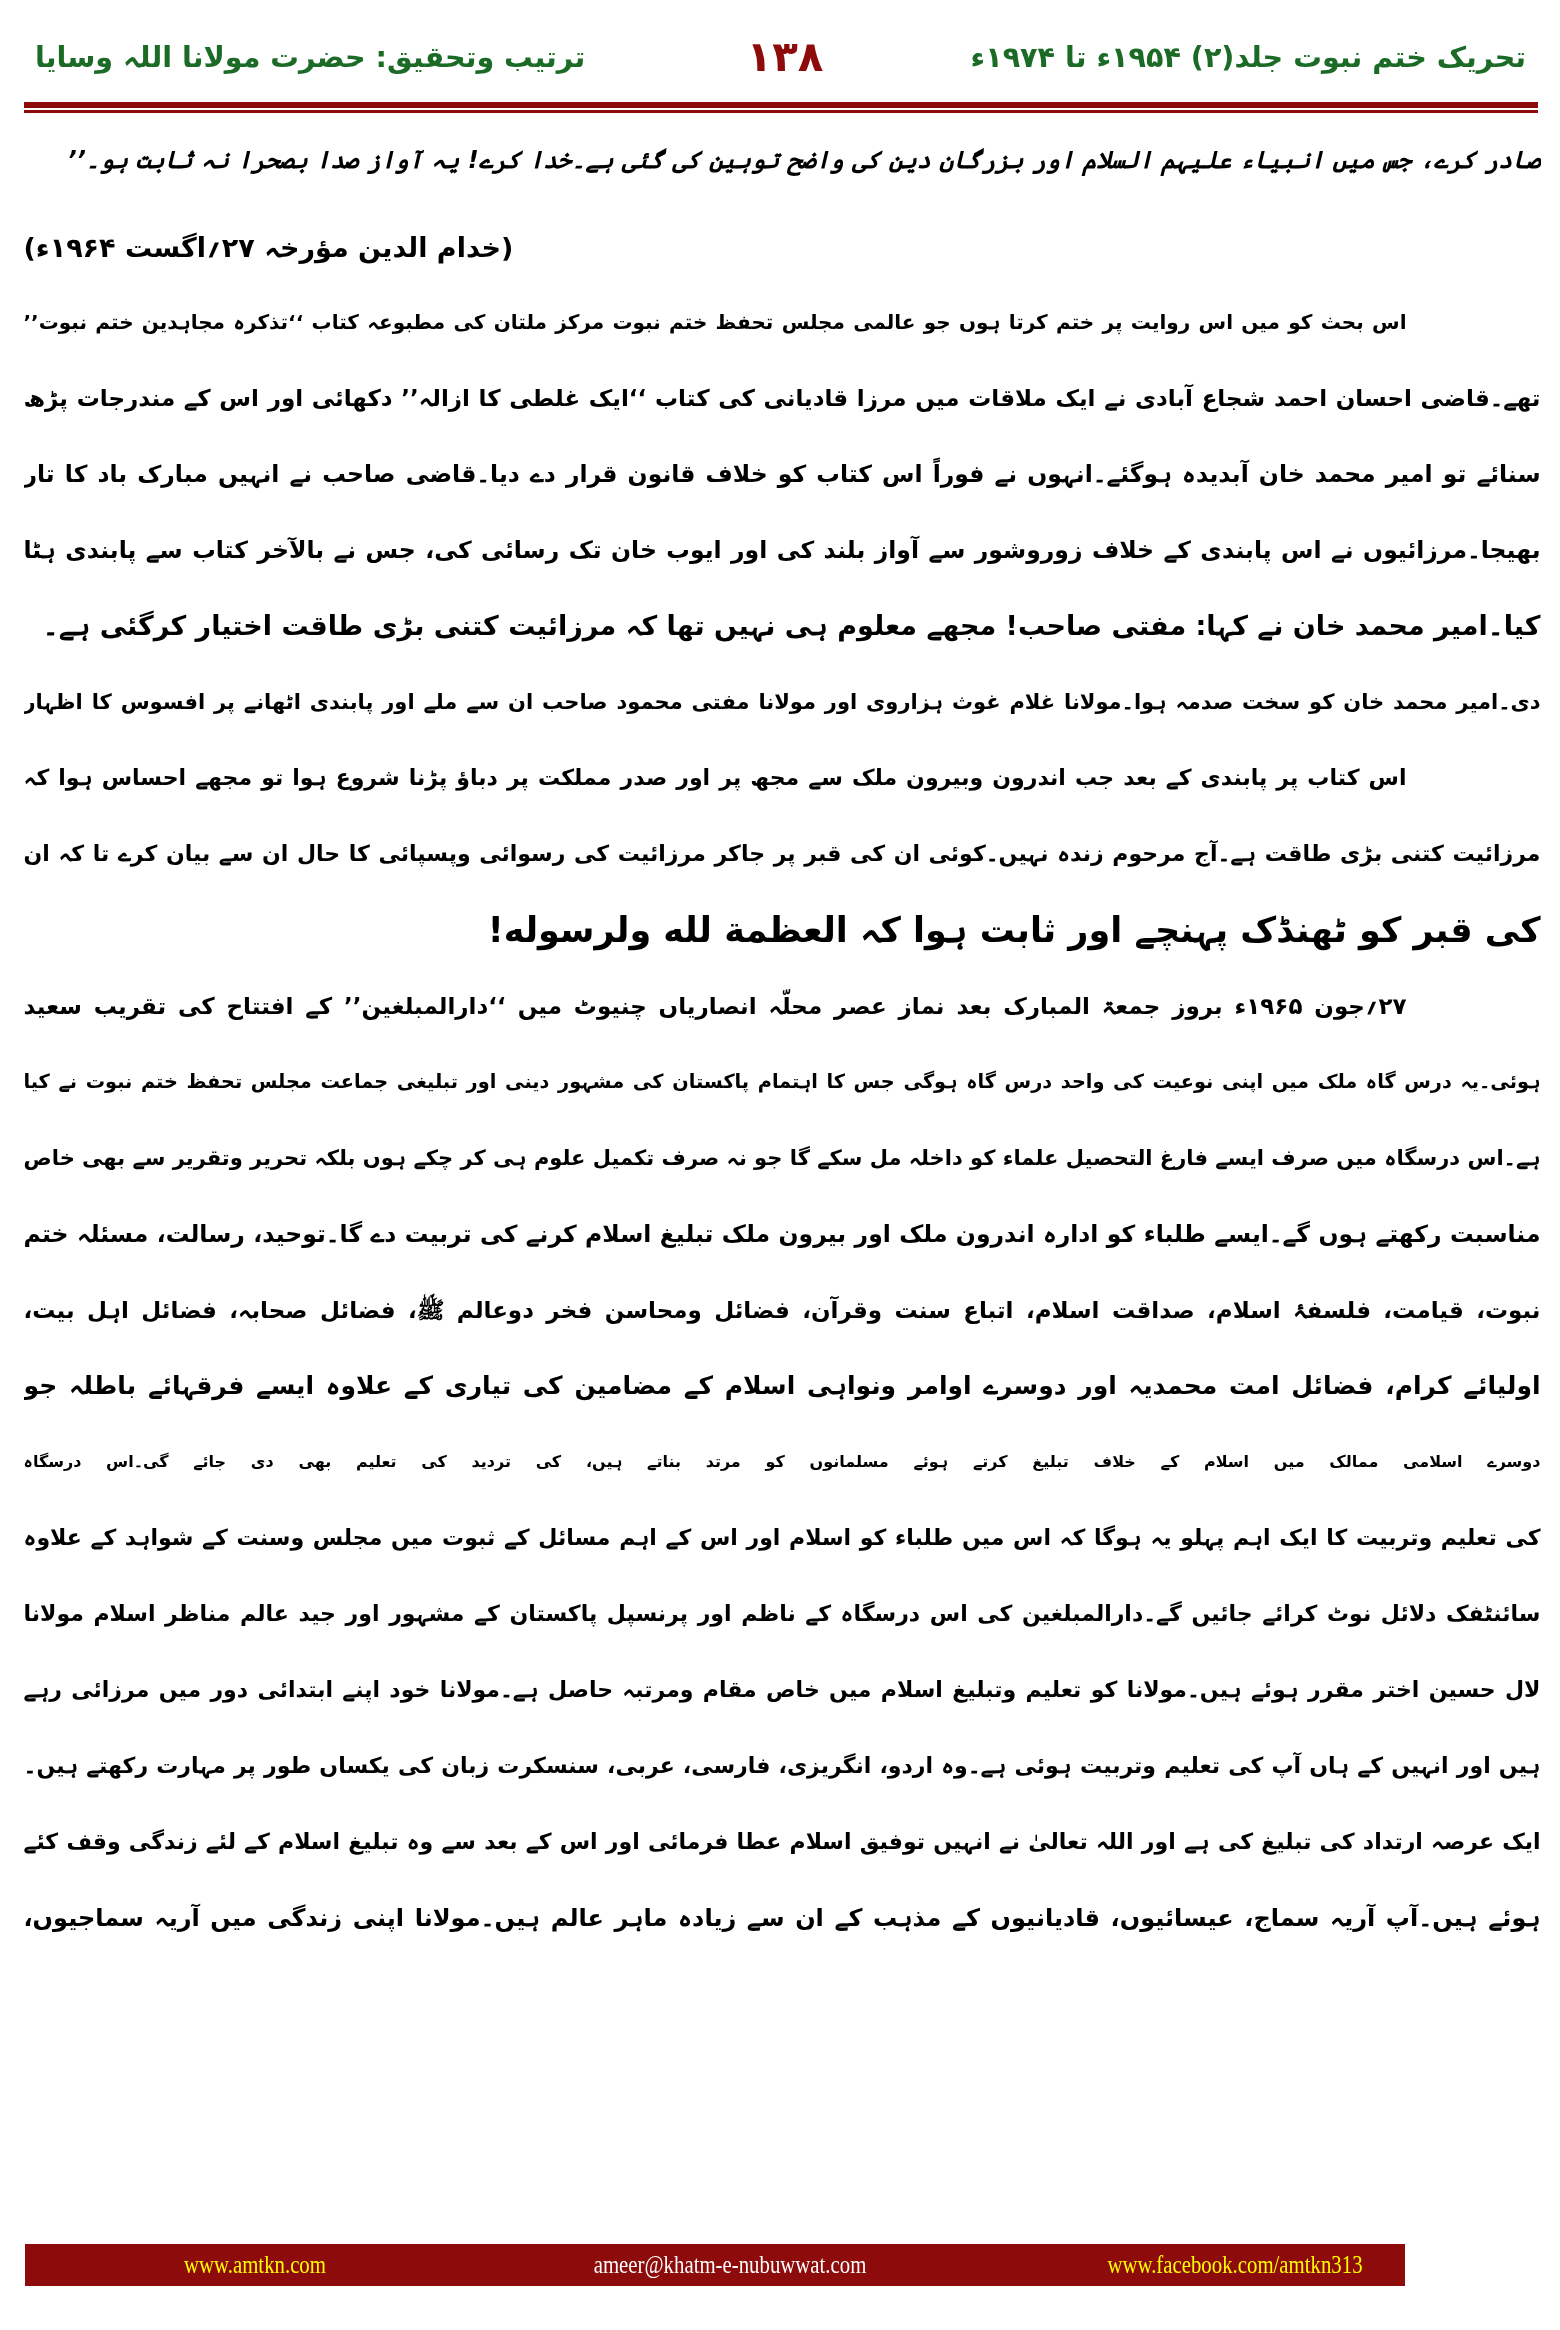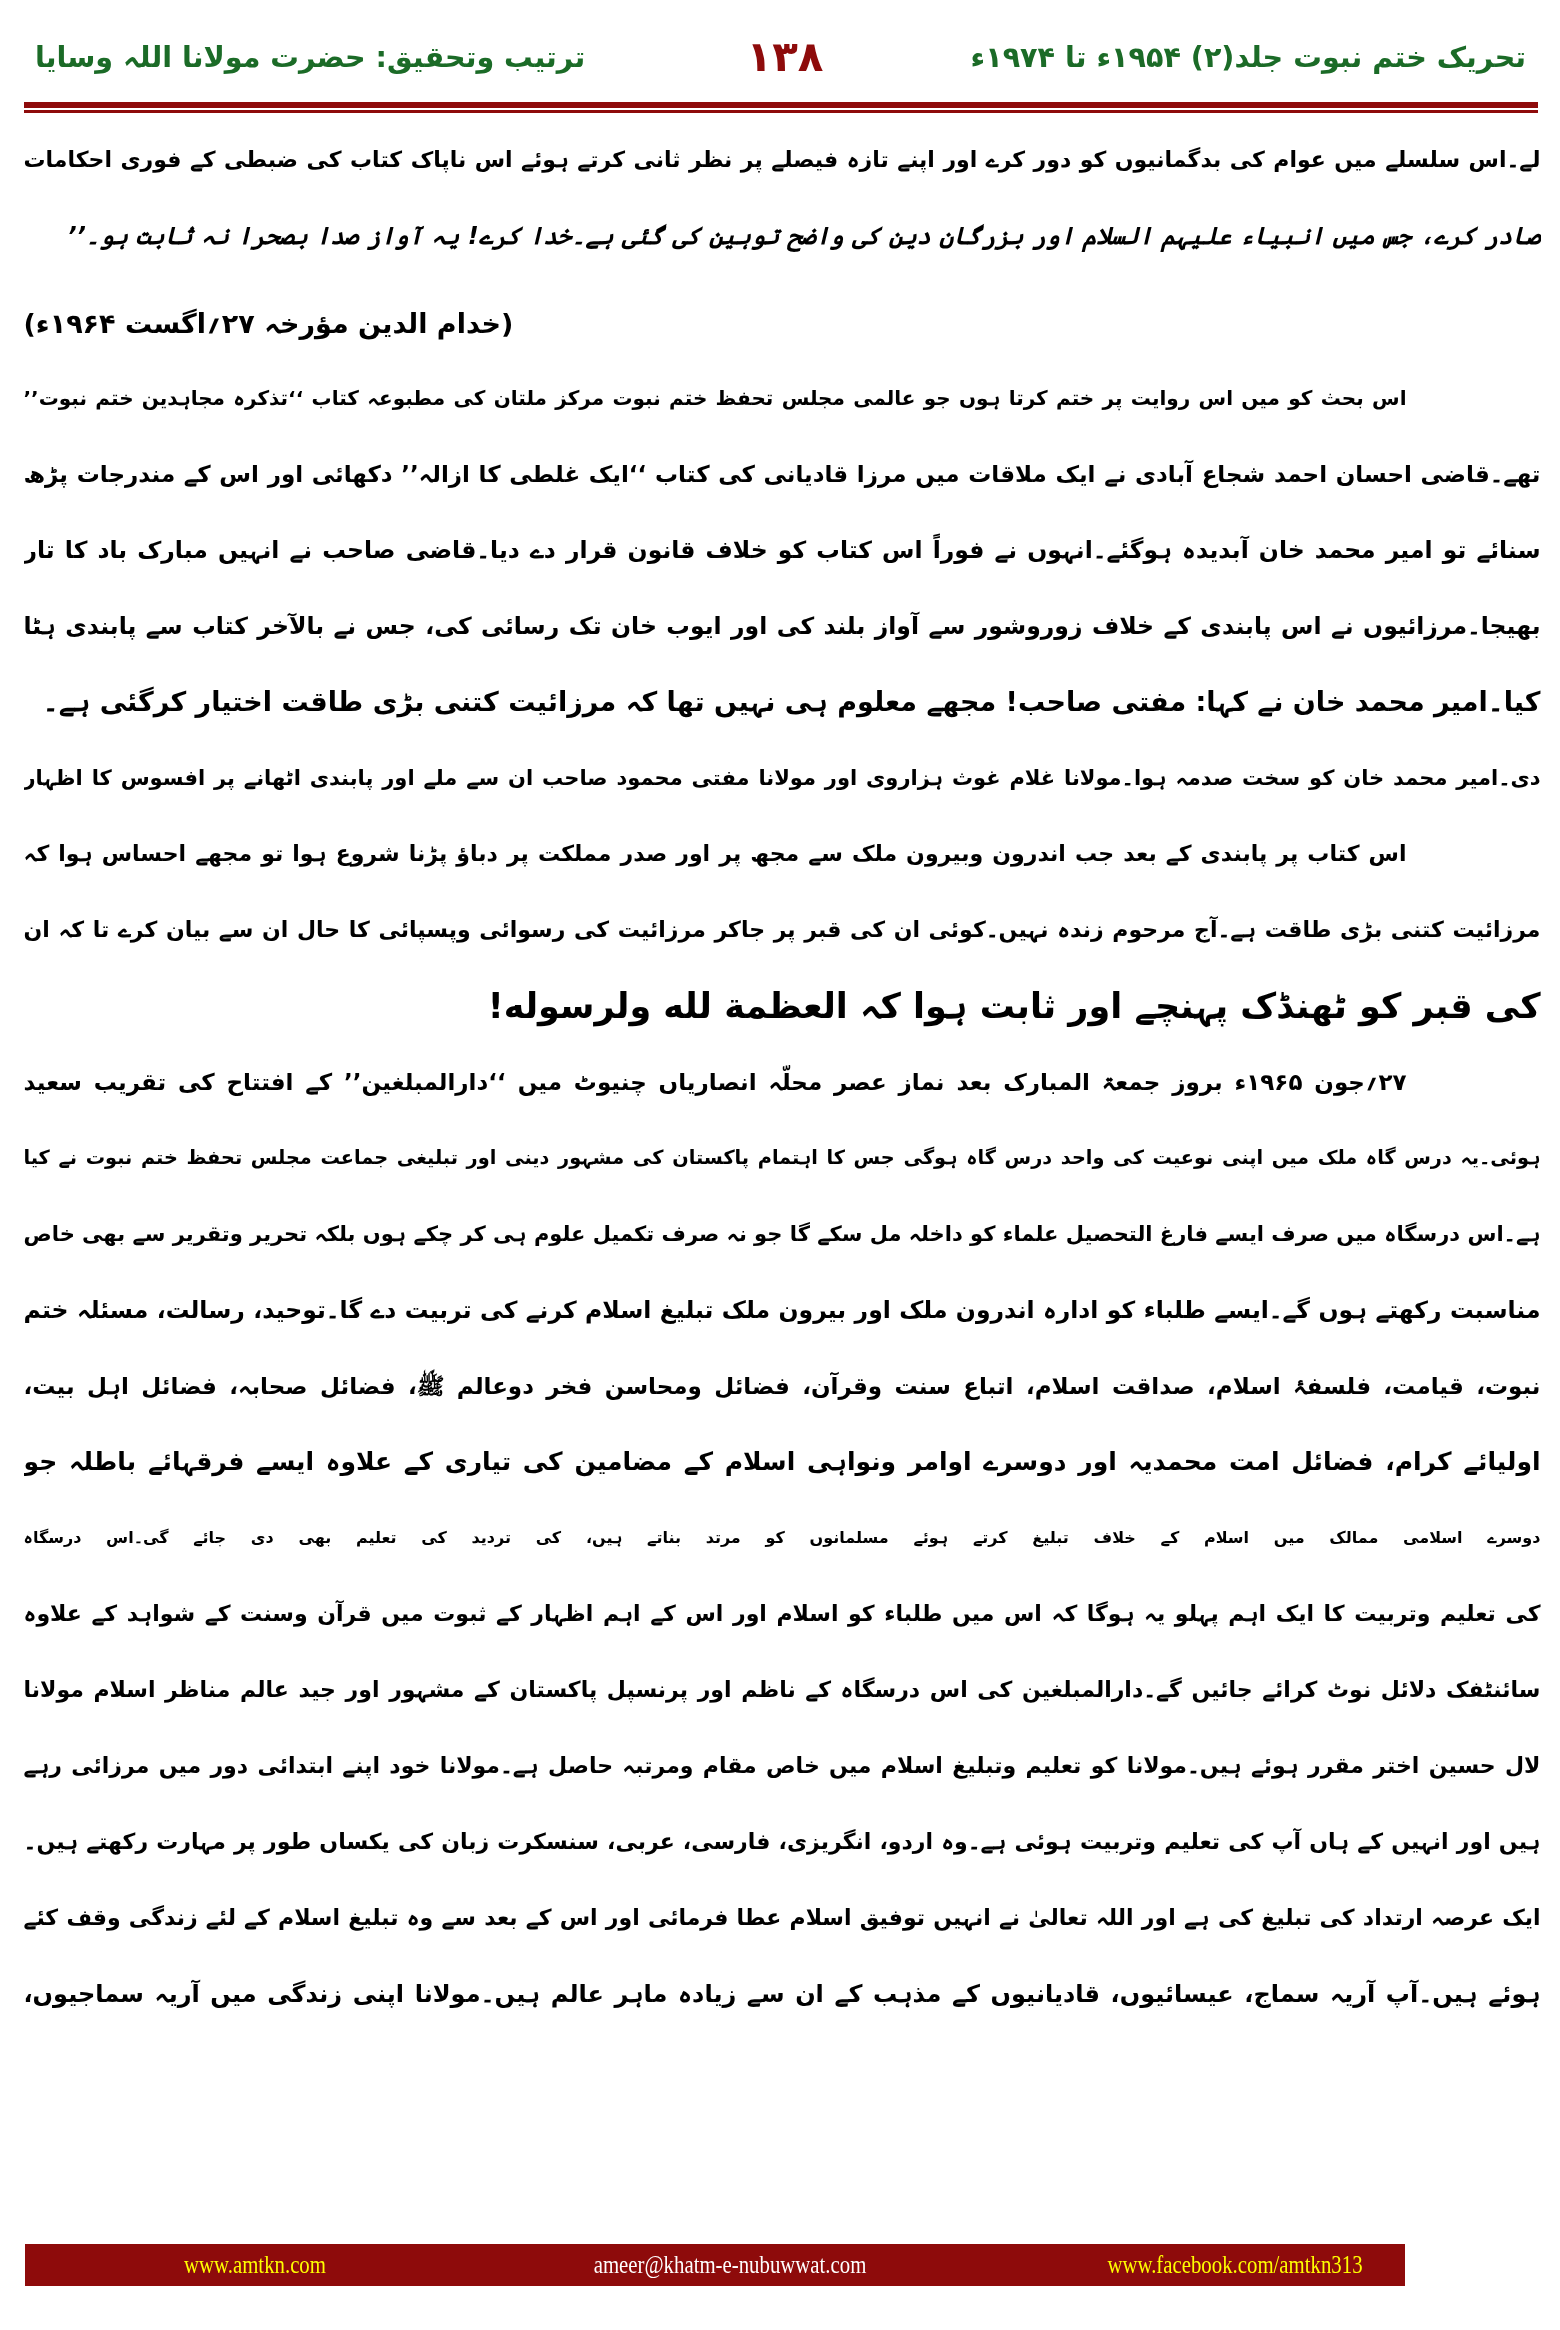--- a/index.html
+++ b/index.html
@@ -118,21 +118,20 @@
 
   <div class="hdr hdr-right">تحریک ختم نبوت جلد(۲) ۱۹۵۴ء تا ۱۹۷۴ء</div>
   <div class="hdr hdr-num">۱۳۸</div>
   <div class="hdr hdr-left">ترتیب وتحقیق: حضرت مولانا اللہ وسایا</div>
   <div class="rule-thick"></div>
   <div class="rule-thin"></div>
 
   <div class="content">
 
     <div>
-      <div class="ln" style="font-size: 22px;">لے۔اس سلسلے میں عوام کی بدگمانیوں کو دور کرے اور اپنے تازہ فیصلے پر نظر ثانی کرتے ہوئے اس ناپاک کتاب کی ضبطی کے فوری احکامات</div>
       <div class="ln last" style="font-size: 24px; font-style: italic;">صادر کرے، جس میں انبیاء علیہم السلام اور بزرگان دین کی واضح توہین کی گئی ہے۔خدا کرے! یہ آواز صدا بصحرا نہ ثابت ہو۔’’</div>
     </div>
 
     <div class="cite"><span>(خدام الدین مؤرخہ ۲۷؍اگست ۱۹۶۴ء)</span></div>
 
     <div>
       <div class="ln indent" style="font-size: 20px;">اس بحث کو میں اس روایت پر ختم کرتا ہوں جو عالمی مجلس تحفظ ختم نبوت مرکز ملتان کی مطبوعہ کتاب ‘‘تذکرہ مجاہدین ختم نبوت’’</div>
       <div class="ln" style="font-size: 23px;">تھے۔قاضی احسان احمد شجاع آبادی نے ایک ملاقات میں مرزا قادیانی کی کتاب ‘‘ایک غلطی کا ازالہ’’ دکھائی اور اس کے مندرجات پڑھ کر</div>
       <div class="ln" style="font-size: 23.5px;">سنائے تو امیر محمد خان آبدیدہ ہوگئے۔انہوں نے فوراً اس کتاب کو خلاف قانون قرار دے دیا۔قاضی صاحب نے انہیں مبارک باد کا تار</div>
       <div class="ln" style="font-size: 23.5px;">بھیجا۔مرزائیوں نے اس پابندی کے خلاف زوروشور سے آواز بلند کی اور ایوب خان تک رسائی کی، جس نے بالآخر کتاب سے پابندی ہٹا</div>
@@ -148,21 +147,21 @@
 
 
     <div>
       <div class="ln indent" style="font-size: 23px;">۲۷؍جون ۱۹۶۵ء بروز جمعۃ المبارک بعد نماز عصر محلّہ انصاریاں چنیوٹ میں ‘‘دارالمبلغین’’ کے افتتاح کی تقریب سعید منعقد</div>
       <div class="ln" style="font-size: 19.3px;">ہوئی۔یہ درس گاہ ملک میں اپنی نوعیت کی واحد درس گاہ ہوگی جس کا اہتمام پاکستان کی مشہور دینی اور تبلیغی جماعت مجلس تحفظ ختم نبوت نے کیا</div>
       <div class="ln" style="font-size: 21px;">ہے۔اس درسگاہ میں صرف ایسے فارغ التحصیل علماء کو داخلہ مل سکے گا جو نہ صرف تکمیل علوم ہی کر چکے ہوں بلکہ تحریر وتقریر سے بھی خاص</div>
       <div class="ln" style="font-size: 23.5px;">مناسبت رکھتے ہوں گے۔ایسے طلباء کو ادارہ اندرون ملک اور بیرون ملک تبلیغ اسلام کرنے کی تربیت دے گا۔توحید، رسالت، مسئلہ ختم</div>
       <div class="ln" style="font-size: 23px;">نبوت، قیامت، فلسفۂ اسلام، صداقت اسلام، اتباع سنت وقرآن، فضائل ومحاسن فخر دوعالم ﷺ، فضائل صحابہ، فضائل اہل بیت، فضائل</div>
       <div class="ln" style="font-size: 25px;">اولیائے کرام، فضائل امت محمدیہ اور دوسرے اوامر ونواہی اسلام کے مضامین کی تیاری کے علاوہ ایسے فرقہائے باطلہ جو پاکستان اور</div>
       <div class="ln" style="font-size: 16px;">دوسرے اسلامی ممالک میں اسلام کے خلاف تبلیغ کرتے ہوئے مسلمانوں کو مرتد بناتے ہیں، کی تردید کی تعلیم بھی دی جائے گی۔اس درسگاہ</div>
-      <div class="ln" style="font-size: 22px;">کی تعلیم وتربیت کا ایک اہم پہلو یہ ہوگا کہ اس میں طلباء کو اسلام اور اس کے اہم اظہار کے ثبوت میں قرآن وسنت کے شواہد کے علاوہ</div>
+      <div class="ln" style="font-size: 22px;">کی تعلیم وتربیت کا ایک اہم پہلو یہ ہوگا کہ اس میں طلباء کو اسلام اور اس کے اہم مسائل کے ثبوت میں مجلس وسنت کے شواہد کے علاوہ</div>
       <div class="ln" style="font-size: 22px;">سائنٹفک دلائل نوٹ کرائے جائیں گے۔دارالمبلغین کی اس درسگاہ کے ناظم اور پرنسپل پاکستان کے مشہور اور جید عالم مناظر اسلام مولانا</div>
       <div class="ln" style="font-size: 22px;">لال حسین اختر مقرر ہوئے ہیں۔مولانا کو تعلیم وتبلیغ اسلام میں خاص مقام ومرتبہ حاصل ہے۔مولانا خود اپنے ابتدائی دور میں مرزائی رہے</div>
       <div class="ln" style="font-size: 22px;">ہیں اور انہیں کے ہاں آپ کی تعلیم وتربیت ہوئی ہے۔وہ اردو، انگریزی، فارسی، عربی، سنسکرت زبان کی یکساں طور پر مہارت رکھتے ہیں۔</div>
       <div class="ln" style="font-size: 22px;">ایک عرصہ ارتداد کی تبلیغ کی ہے اور اللہ تعالیٰ نے انہیں توفیق اسلام عطا فرمائی اور اس کے بعد سے وہ تبلیغ اسلام کے لئے زندگی وقف کئے</div>
       <div class="ln" style="font-size: 24px;">ہوئے ہیں۔آپ آریہ سماج، عیسائیوں، قادیانیوں کے مذہب کے ان سے زیادہ ماہر عالم ہیں۔مولانا اپنی زندگی میں آریہ سماجیوں،</div>
     </div>
   </div>
 
   <div class="footer-bar">
     <span class="ft ft-web">www.amtkn.com</span>

